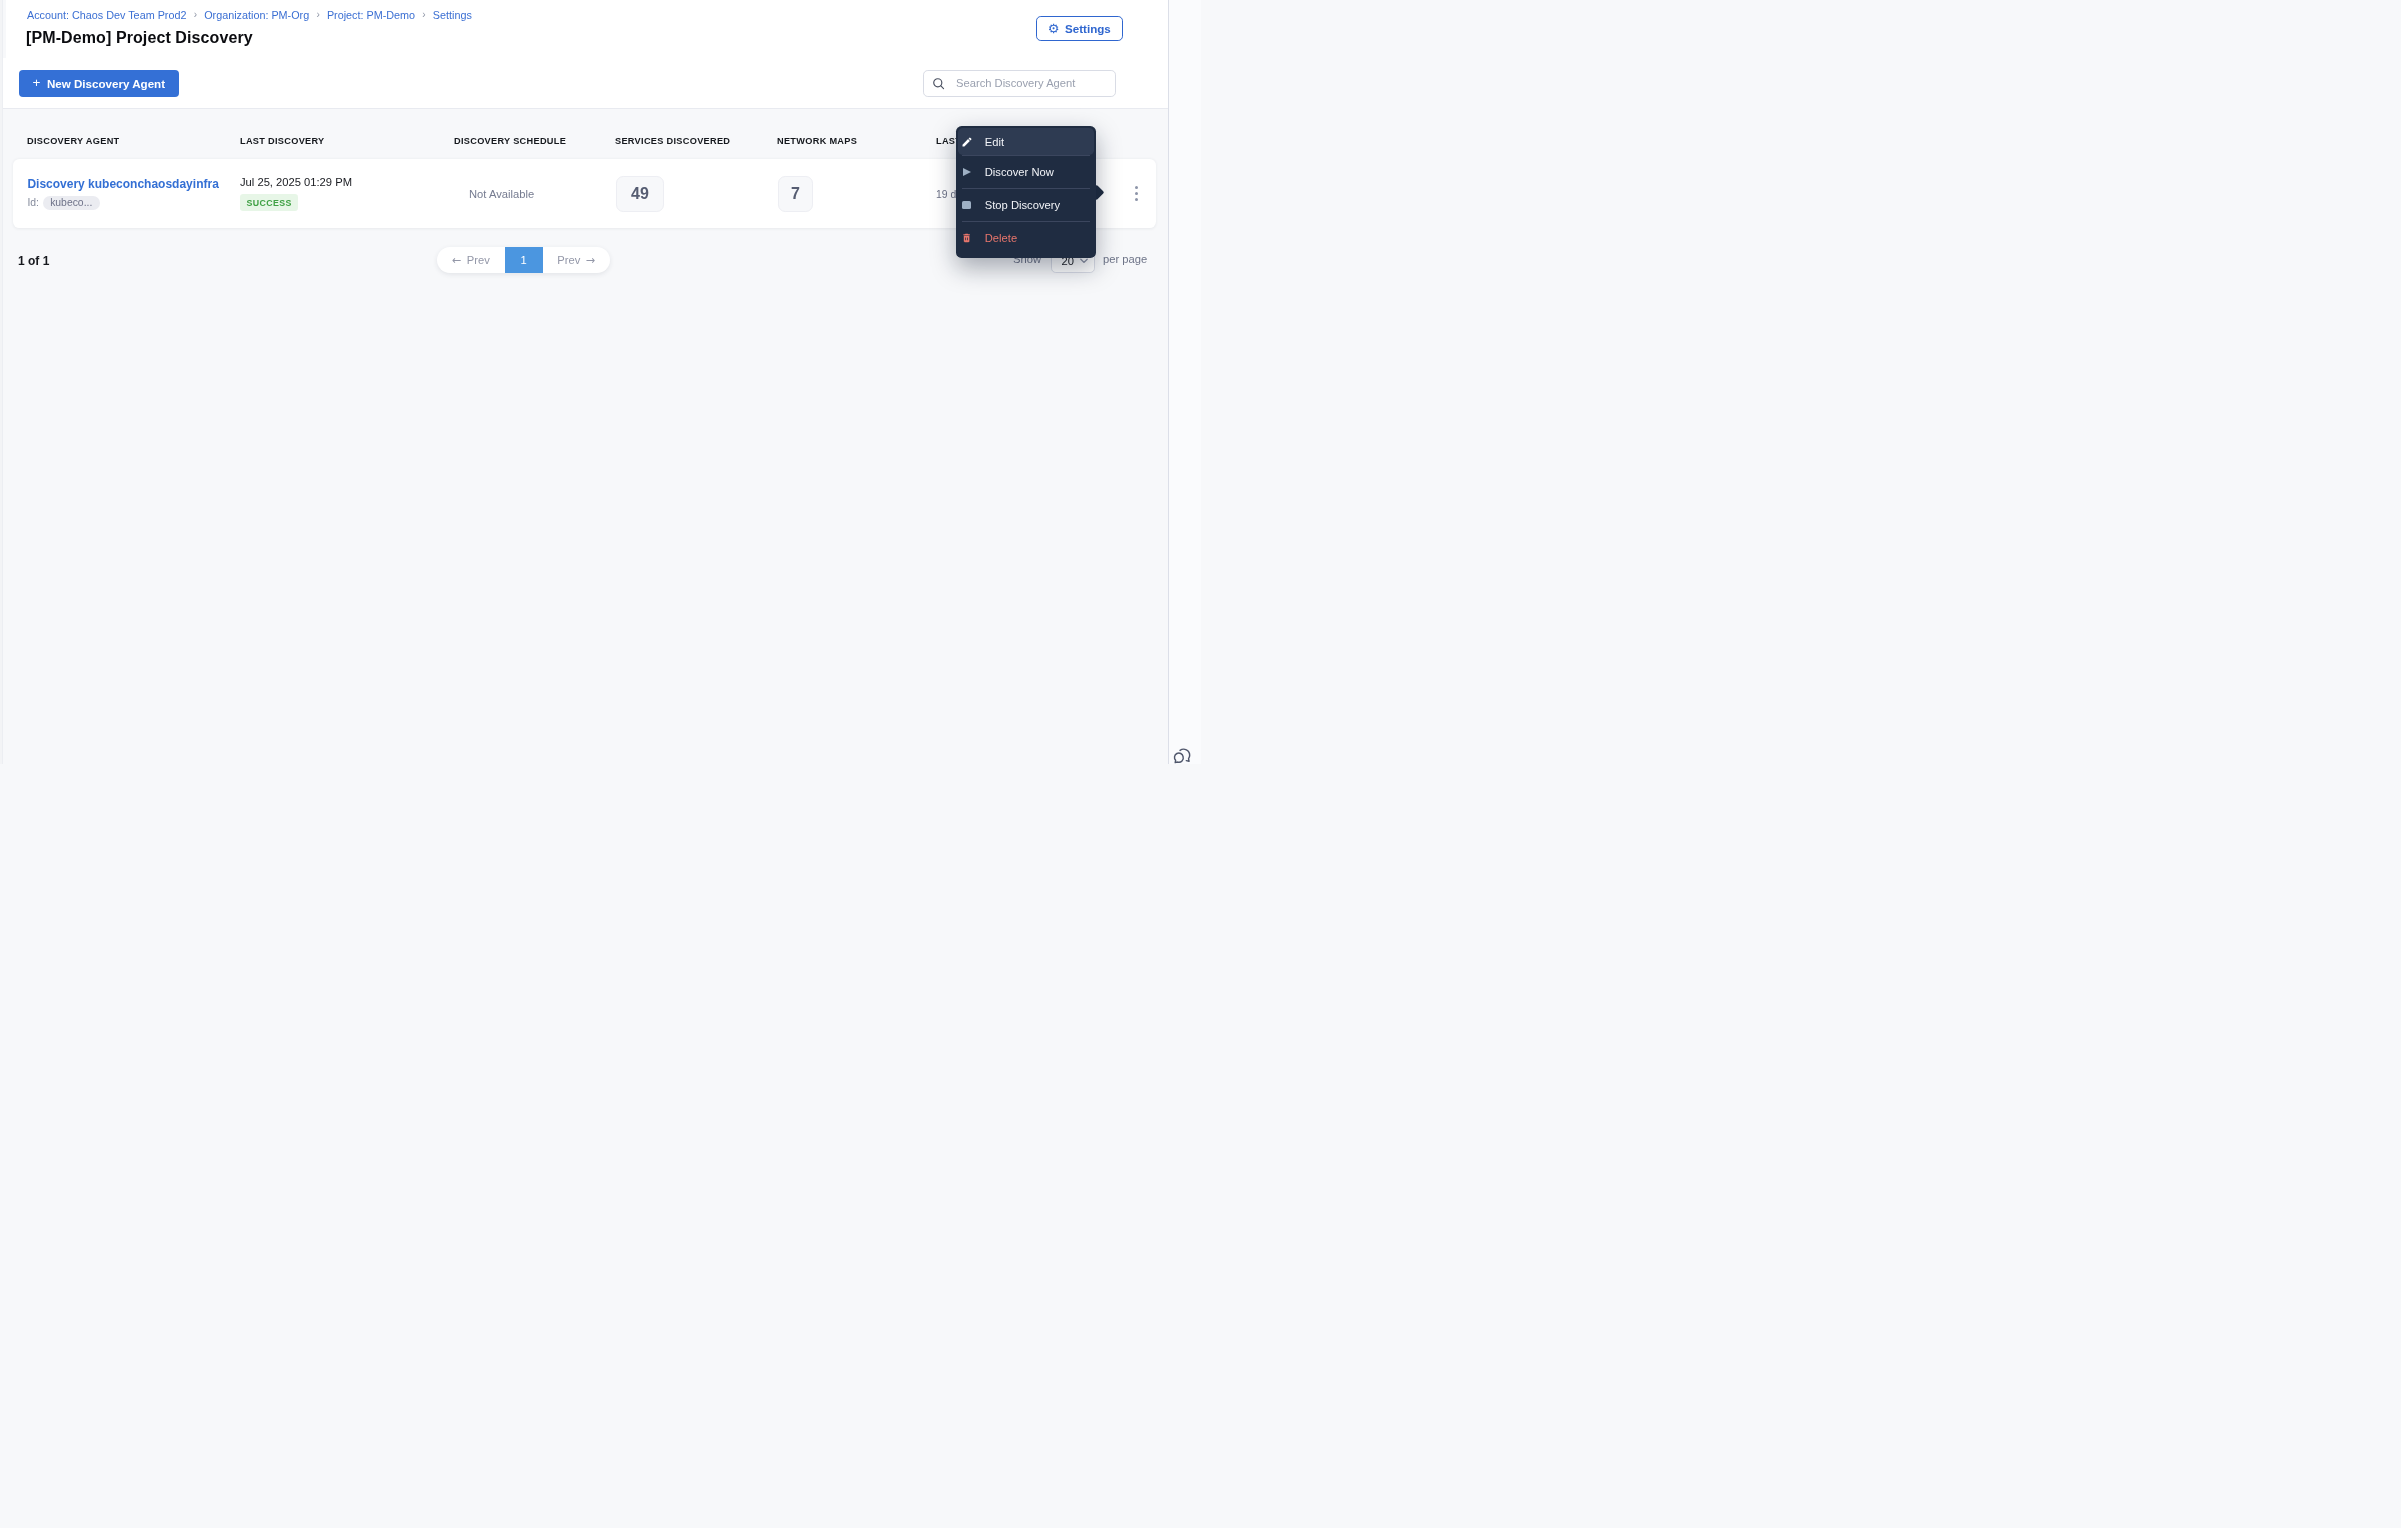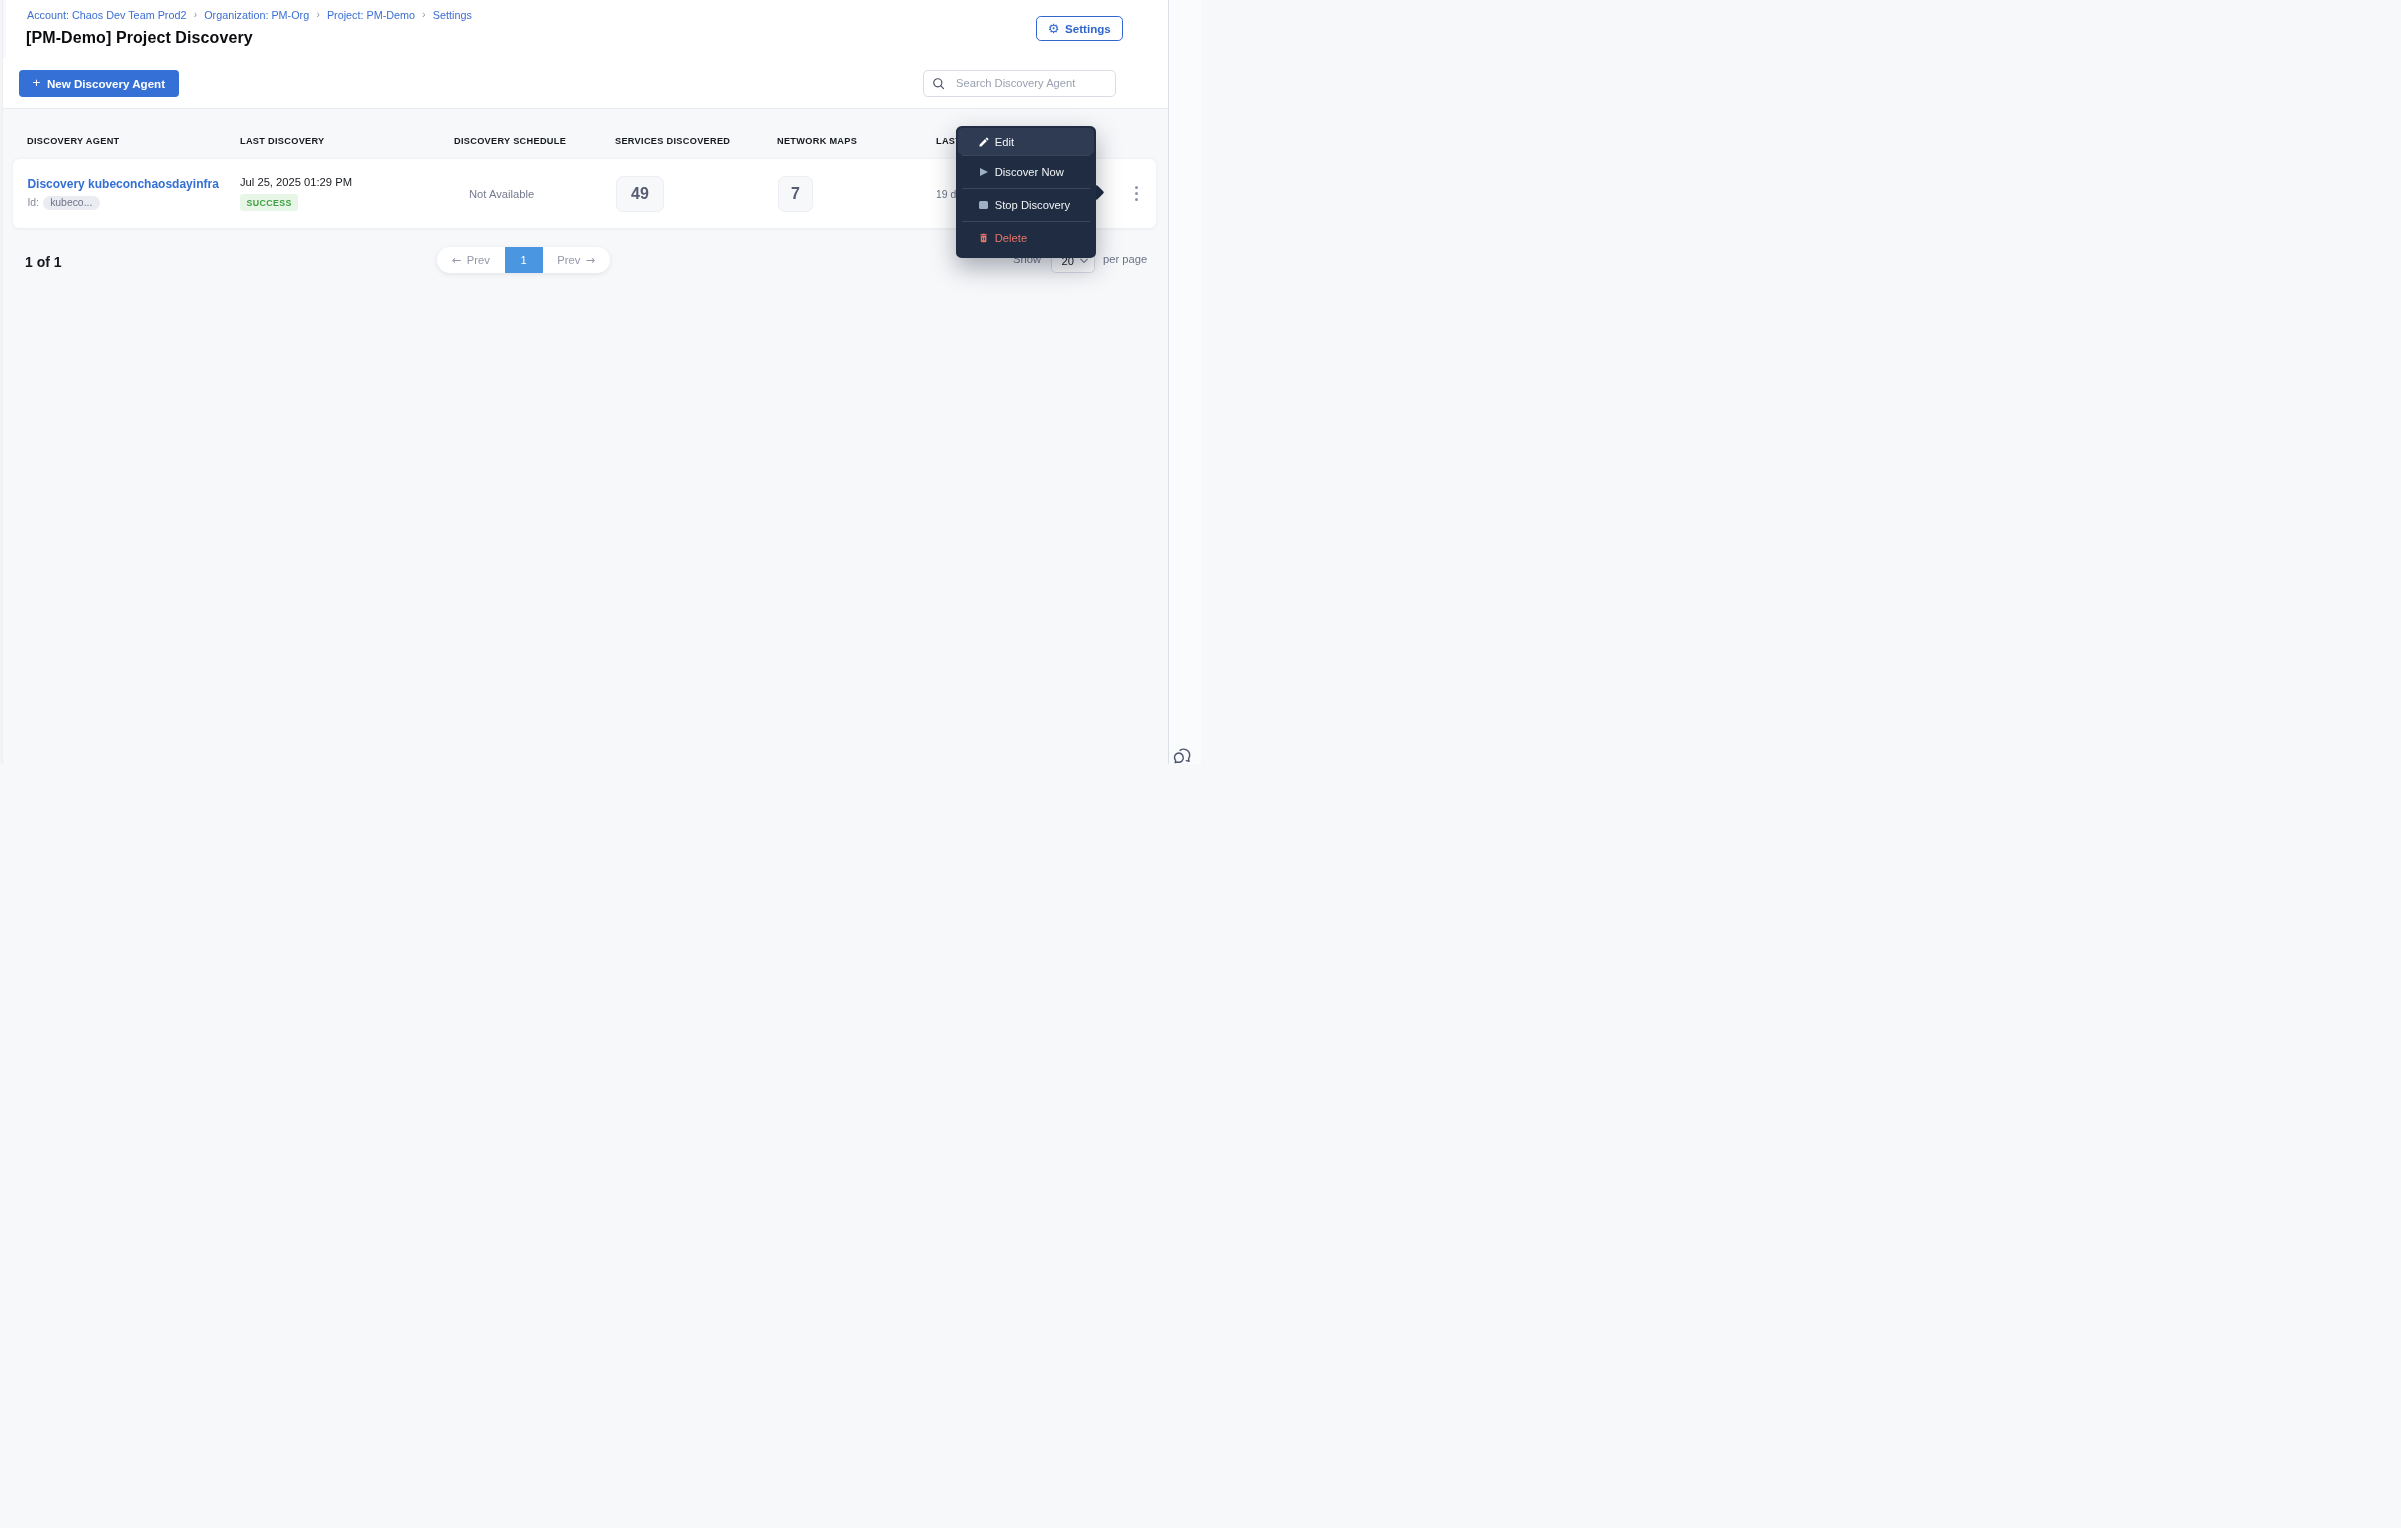--- a/index.html
+++ b/index.html
@@ -74,21 +74,21 @@
     position:absolute; top:17px; height:36px; background:#f7f8fa; border:0.8px solid #edeef3;
     border-radius:7.2px; display:flex; align-items:center; justify-content:center;
     font-size:16px; font-weight:600; color:#565d72;
   }
   .lastmod-text { font-size:10.4px; color:#6c7186; white-space:nowrap; }
   .kebab { position:absolute; left:1117px; top:22.5px; width:13px; height:24px;
     display:flex; flex-direction:column; align-items:center; justify-content:center; gap:3.2px; cursor:pointer; }
   .kebab .dot { width:3.2px; height:3.2px; border-radius:50%; background:#8c94a8; }
 
   
-  .page-summary { position:absolute; left:25px; top:145px; font-size:14px; font-weight:600; color:#17191e; }
+  .page-summary { position:absolute; left:18px; top:145px; font-size:12px; font-weight:600; color:#17191e; }
   .pager {
     position:absolute; left:437px; top:138px; width:173px; height:26px;
     background:#fff; border-radius:13px; overflow:hidden; display:flex;
     box-shadow:0 1.6px 4.8px rgba(40,45,70,.10); font-size:11.2px;
   }
   .pager-btn { flex:1; display:flex; align-items:center; justify-content:center; gap:5.6px; color:#9397a8; cursor:pointer; }
   .pager-page { width:38px; background:#4b96e0; color:#fff; display:flex; align-items:center; justify-content:center; cursor:pointer; }
   .arrow-glyph { font-family:"DejaVu Sans",sans-serif; font-size:11.2px; }
   .show-label { position:absolute; left:1013px; top:144px; font-size:11.2px; color:#6e7488; }
   .size-select {
@@ -104,21 +104,21 @@
     position:absolute; left:1091px; top:187px; width:11.2px; height:11.2px;
     background:#1f2c41; transform:rotate(45deg); border-radius:1.6px; z-index:29;
     box-shadow:0 0 0 0.8px rgba(255,255,255,.25);
   }
   .context-menu {
     position:absolute; left:956px; top:126px; width:140px; height:132px;
     background:#1f2c41; border-radius:5.6px; padding:2.4px; z-index:30;
     box-shadow:0 9.6px 24px rgba(12,22,44,.35);
   }
   .menu-item {
-    display:flex; align-items:center; gap:4px; padding-left:18px; height:32px;
+    display:flex; align-items:center; gap:11px; padding-left:1px; height:32px;
     color:#f2f4f8; font-size:11.2px; font-weight:500; cursor:pointer;
   }
   .menu-item.highlight { height:27px; background:#2e3b52; border-radius:4.8px; }
   .menu-item.danger { color:#e8766c; }
   .menu-sep { height:0.8px; background:#3b465e; margin:0 3.2px; }
   .mi-icon { width:14.4px; display:flex; align-items:center; justify-content:center; }
   .play-shape { width:0; height:0; border-top:4.8px solid transparent; border-bottom:4.8px solid transparent; border-left:8.8px solid #9eb0c4; }
   .stop-shape { width:8.8px; height:8.8px; background:#9eb0c4; border-radius:1.6px; }
 
   

